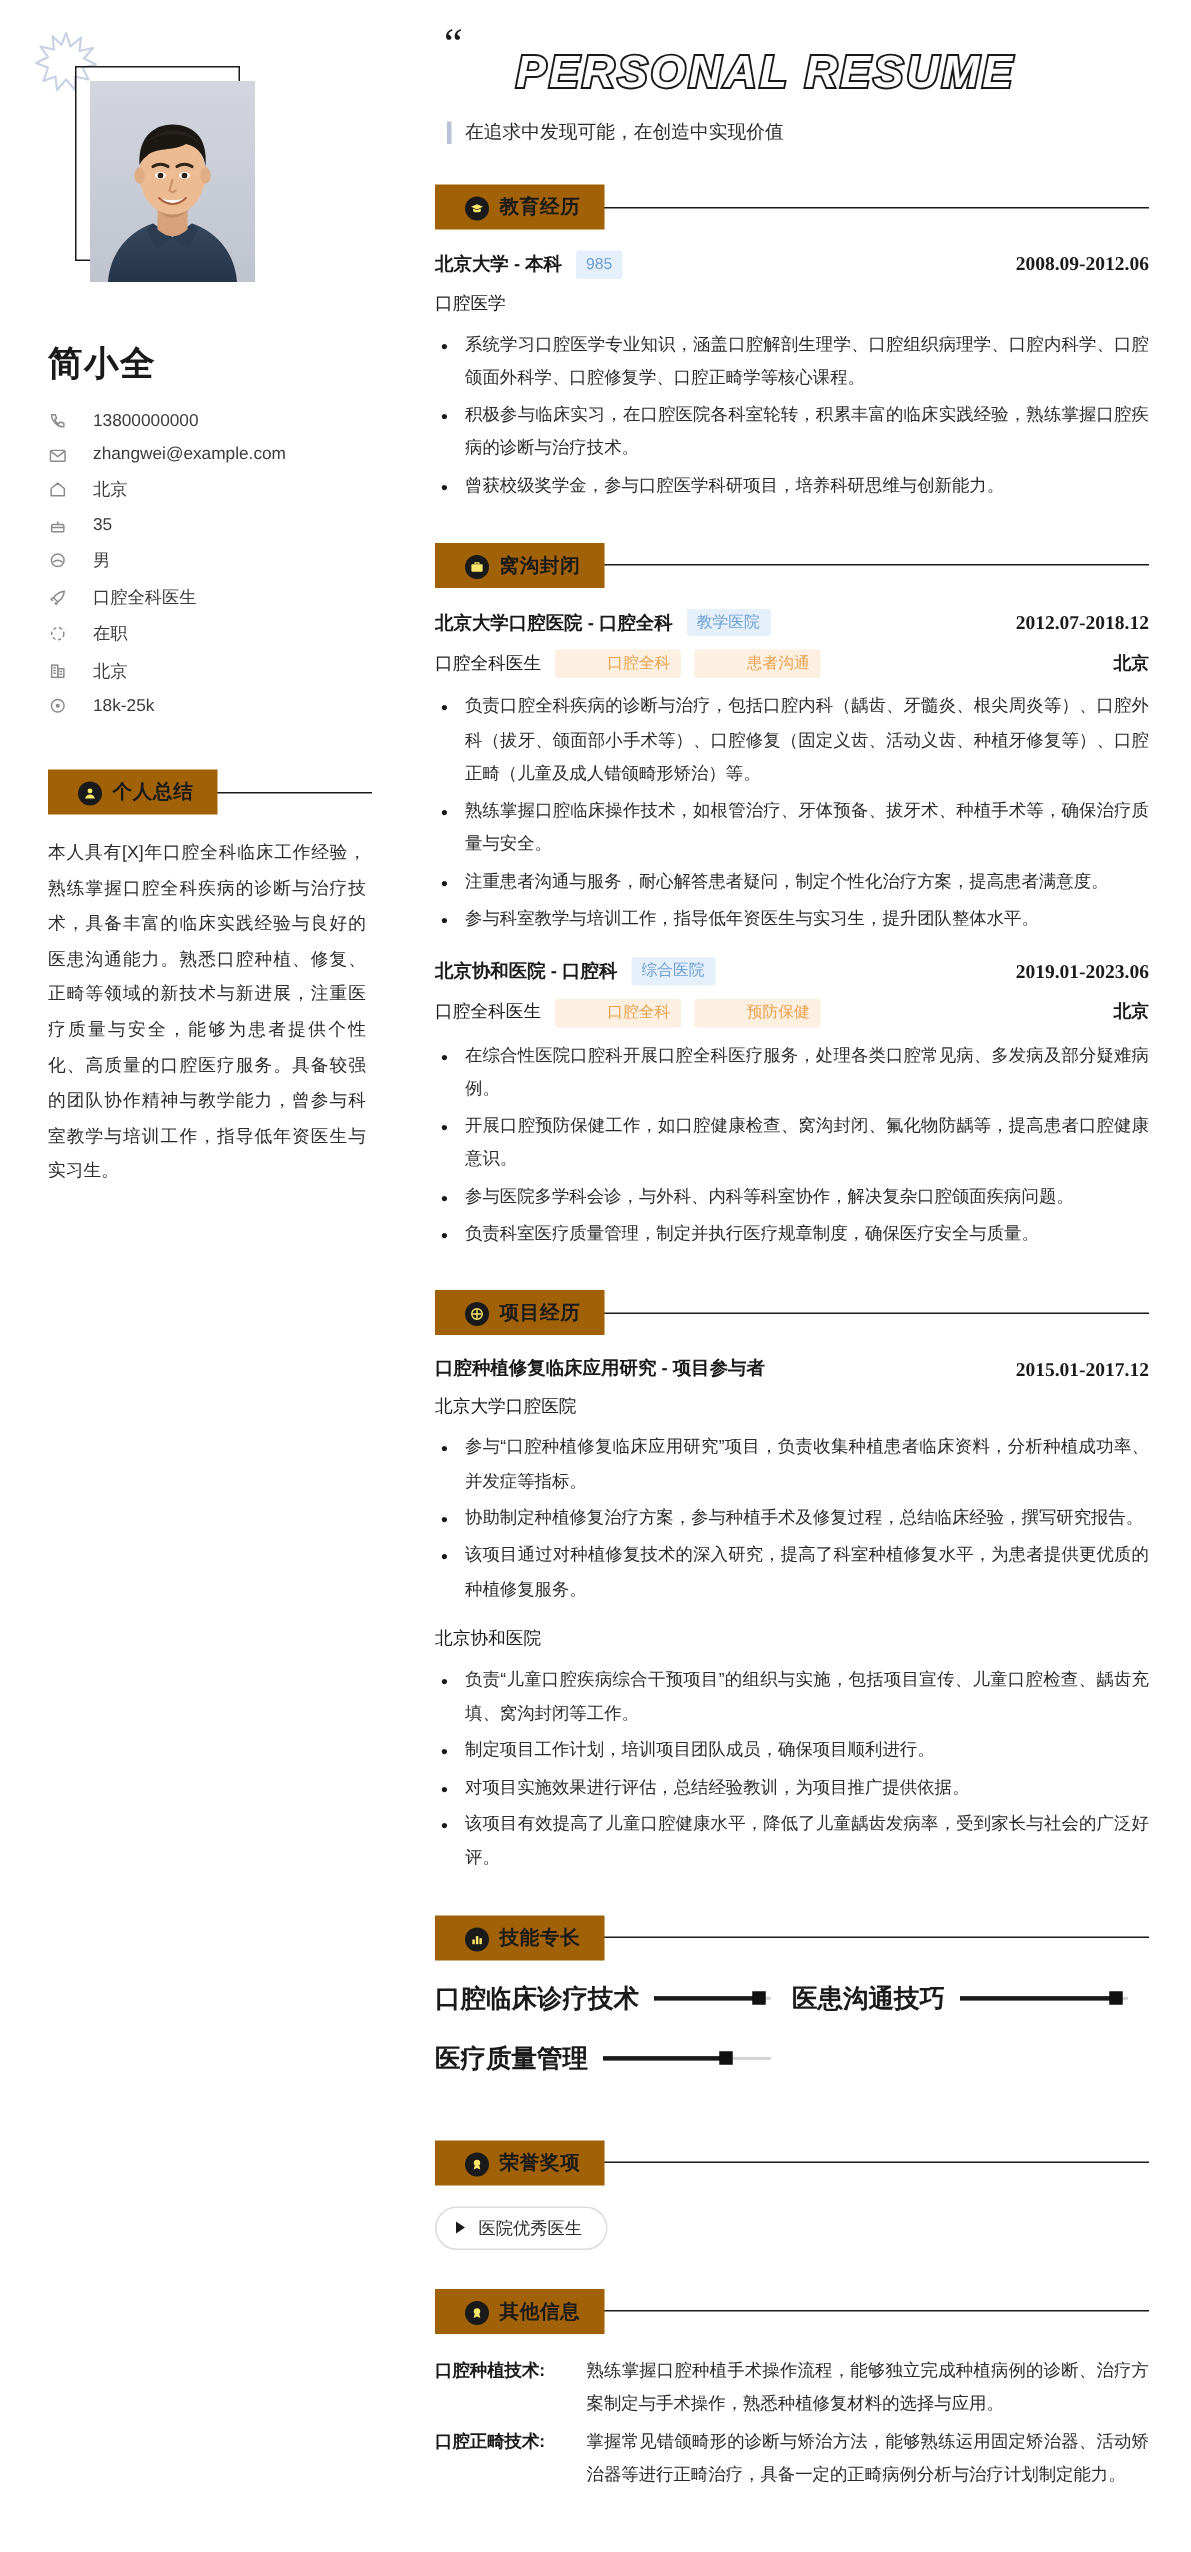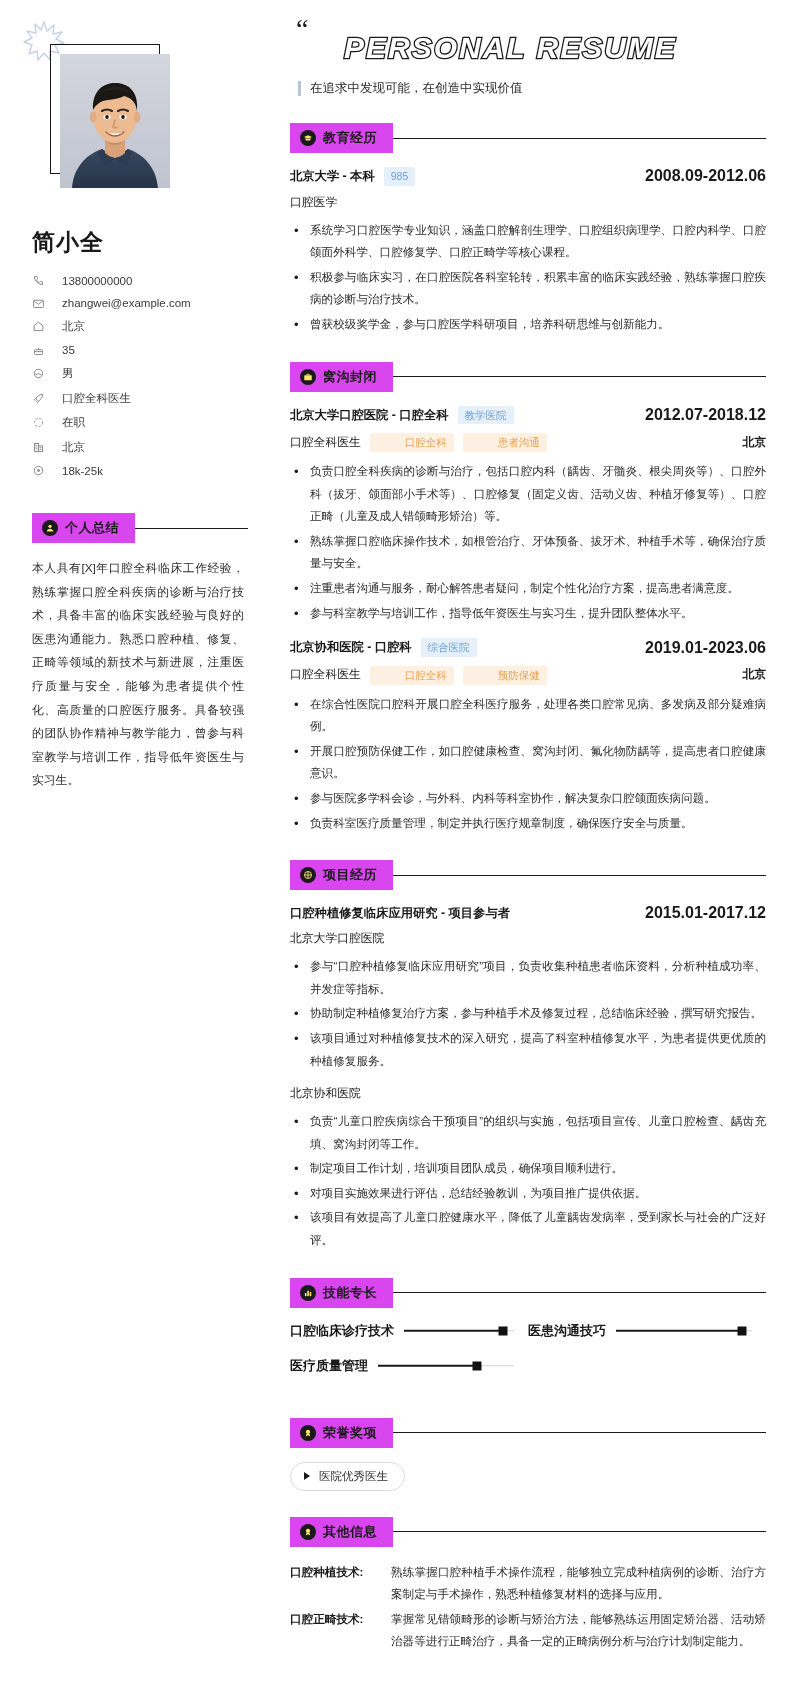--- a/index.html
+++ b/index.html
@@ -86,23 +86,23 @@
   .contact-row .ic svg { display: block; }
   .contact-row .txt { margin-left: 13px; }
 
   .side-section-title {
     display: flex;
     align-items: center;
     margin: 36px 0 14px 10px;
   }
   .badge-chip {
     display: inline-flex;
-    align-items: center;
-    background: #d946ef;
-    padding: 6px 16px 6px 10px;
+    align-items: flex-end;
+    background: #a16207;
+    padding: 6px 16px 6px 20px;
     position: relative;
   }
   .badge-chip .chip-ic {
     width: 16px; height: 16px;
     border-radius: 50%;
     background: #1a1a1a;
     display: inline-flex;
     align-items: center;
     justify-content: center;
     margin-right: 7px;
@@ -174,25 +174,26 @@
     align-items: center;
     flex-wrap: wrap;
     min-width: 0;
   }
   .entry-title {
     font-size: 12.3px;
     font-weight: bold;
     color: #1a1a1a;
   }
   .entry-date {
-    font-size: 16px;
+    font-size: 13px;
     font-weight: bold;
     color: #1a1a1a;
     white-space: nowrap;
     padding-left: 10px;
+    font-family: Liberation Serif, serif;
   }
   .tag {
     font-size: 10.5px;
     padding: 2px 7px;
     border-radius: 2px;
     margin-left: 9px;
     white-space: nowrap;
     line-height: 1.4;
   }
   .tag-blue { background: #e6f0fb; color: #6b9fd4; }
@@ -246,21 +247,21 @@
     margin: 6px 0 0 8px;
   }
   .skill-item {
     width: 50%;
     display: flex;
     align-items: center;
     margin-bottom: 17px;
     padding-right: 14px;
   }
   .skill-name {
-    font-size: 13px;
+    font-size: 17px;
     font-weight: bold;
     color: #1a1a1a;
     white-space: nowrap;
     margin-right: 10px;
   }
   .slider {
     position: relative;
     flex: 1;
     height: 14px;
     display: flex;

